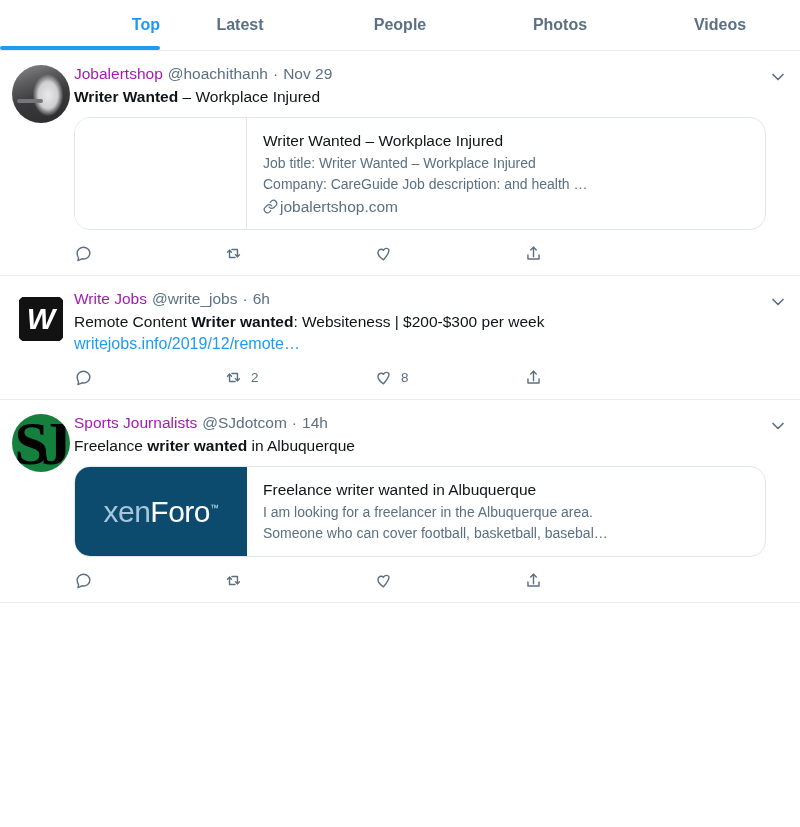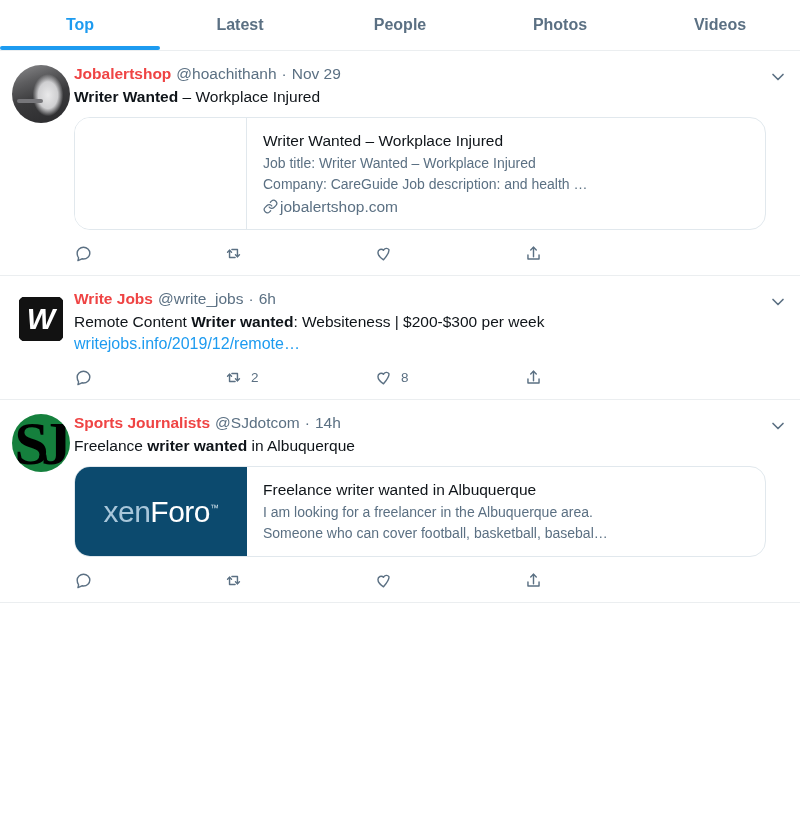--- a/index.html
+++ b/index.html
@@ -25,21 +25,21 @@
     align-items: center;
     justify-content: center;
     font-size: 16px;
     font-weight: bold;
     color: #5b7083;
     position: relative;
     cursor: pointer;
     user-select: none;
     height: 100%;
   }
-  .tab.active { color: #1d9bf0; }
+  .tab.active { color: #1d9bf0; justify-content: flex-end; }
   .tab.active .tab-underline {
     position: absolute;
     left: 0;
     right: 0;
     bottom: 0;
     height: 4px;
     background: #1d9bf0;
     border-radius: 2px;
   }
 
@@ -61,21 +61,21 @@
   }
   .body-col { flex: 1 1 auto; min-width: 0; padding-right: 10px; }
 
   .tweet-head {
     display: flex;
     align-items: baseline;
     font-size: 15.5px;
     line-height: 22px;
     white-space: nowrap;
   }
-  .display-name { font-weight: bold; color: #ef4444; }
+  .display-name { font-weight: normal; color: #a21caf; }
   .handle, .dot, .time { color: #5b7083; margin-left: 5px; }
   .dot { margin-left: 5px; margin-right: 0px; }
 
   .tweet-text {
     font-size: 15.5px;
     line-height: 21px;
     color: #0f1419;
     margin-top: 1px;
     word-wrap: break-word;
   }

